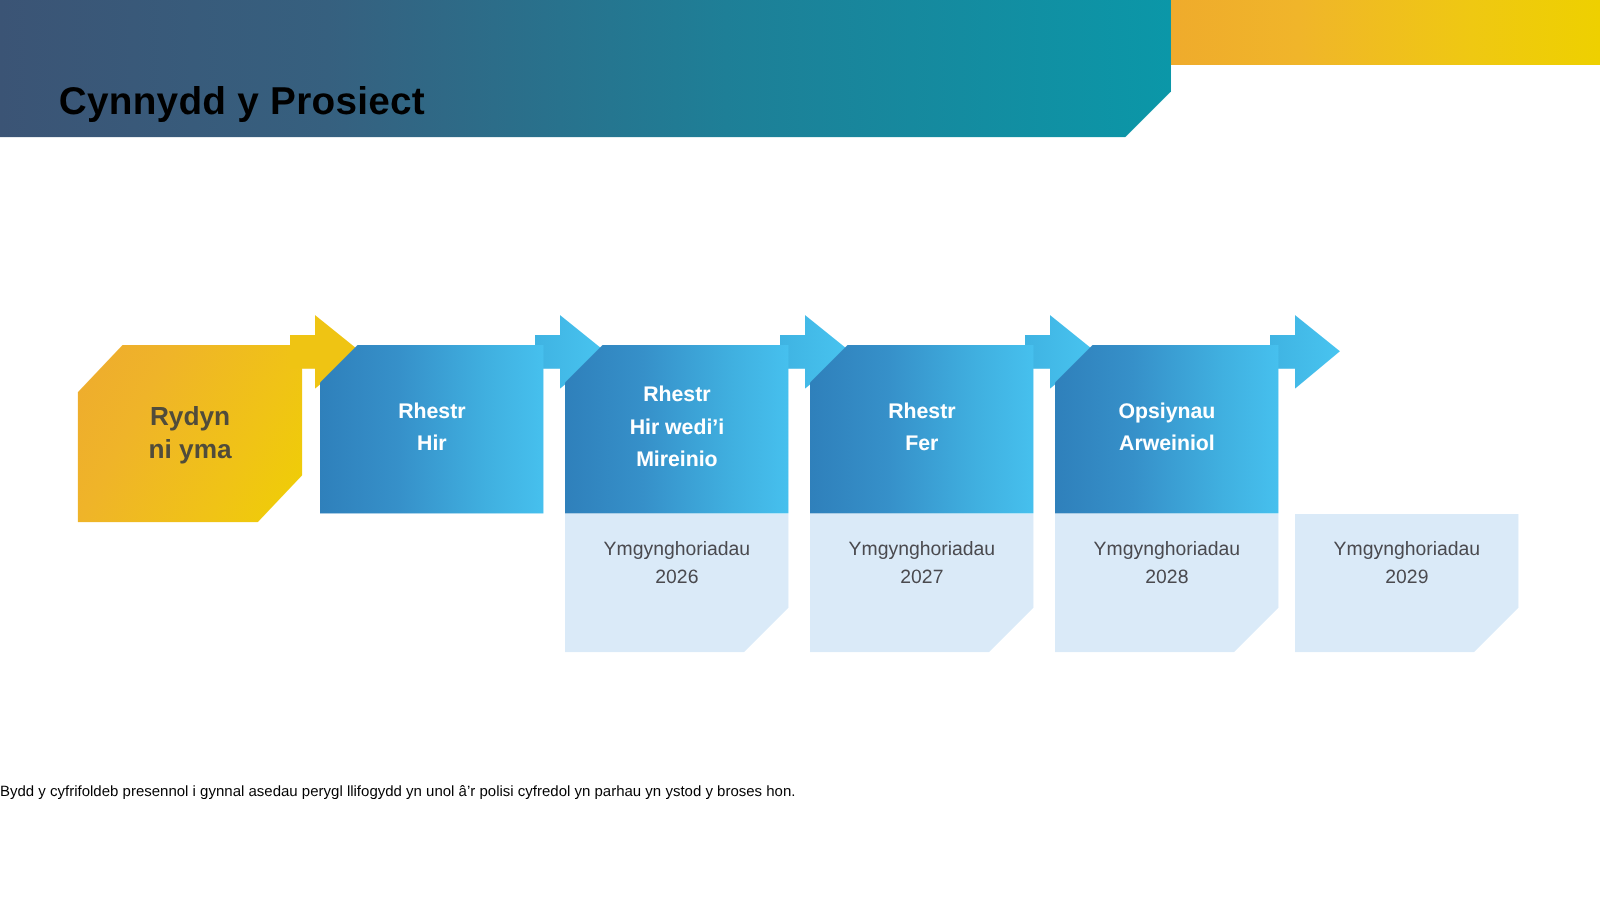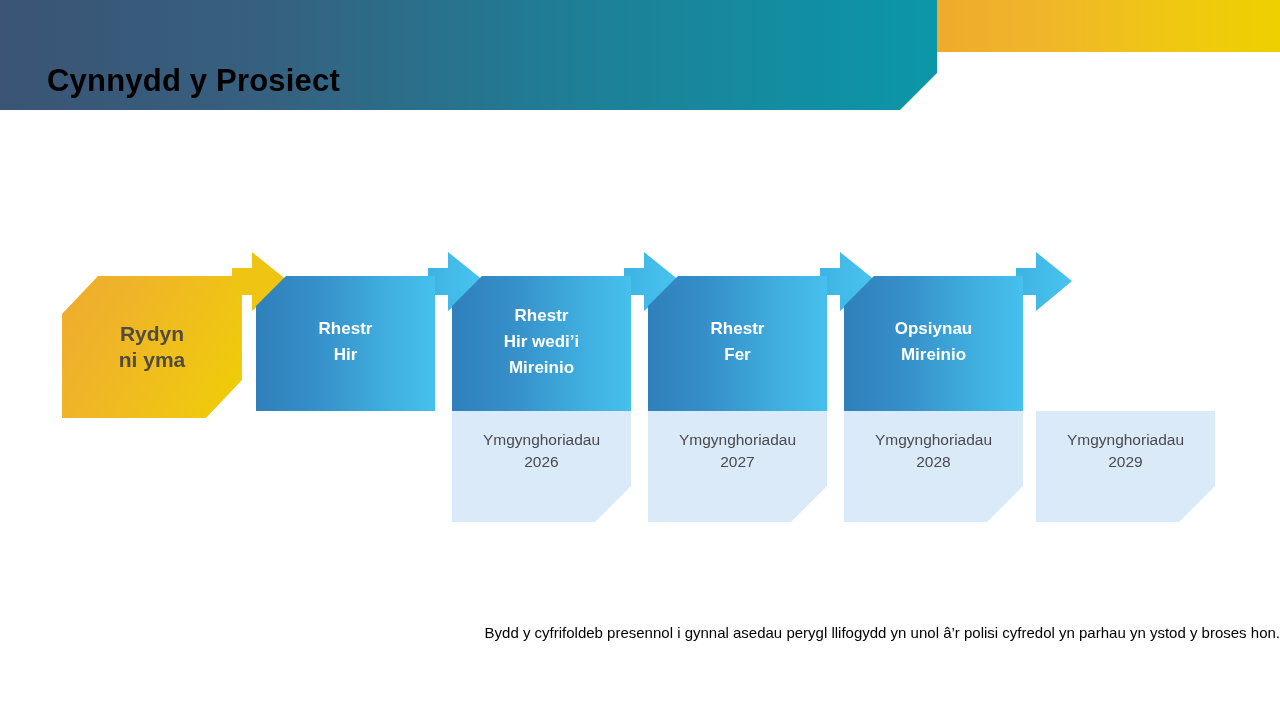--- a/index.html
+++ b/index.html
@@ -140,22 +140,22 @@
     line-height: 22px;
     white-space: pre-line;
   }
 
   
   #footnote {
     position: absolute;
     left: 0;
     top: 622px;
     width: 1280px;
-    text-align: right;
-    font-size: 15px;
+    text-align: left;
+    font-size: 12px;
     color: #000000;
     line-height: 22px;
   }
 </style>
 </head>
 <body>
 
 <div id="header-accent"></div>
 <div id="header-band"></div>
 <div id="page-title">Cynnydd y Prosiect</div>
@@ -247,21 +247,21 @@
     </div>
     <div class="stage-body">
       <div class="stage-sub">Ymgynghoriadau
 2027</div>
     </div>
   </div>
 
   <div class="stage-card" style="left:844px; top:276px;">
     <div class="stage-head">
       <div class="stage-title">Opsiynau
-Mireinio</div>
+Arweiniol</div>
     </div>
     <div class="stage-body">
       <div class="stage-sub">Ymgynghoriadau
 2028</div>
     </div>
   </div>
 
   <div class="stage-card" style="left:1036px; top:276px;">
     <div class="stage-body">
       <div class="stage-sub">Ymgynghoriadau

